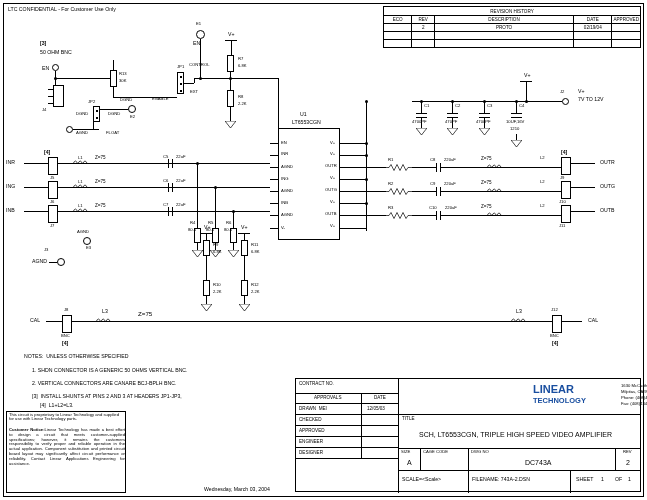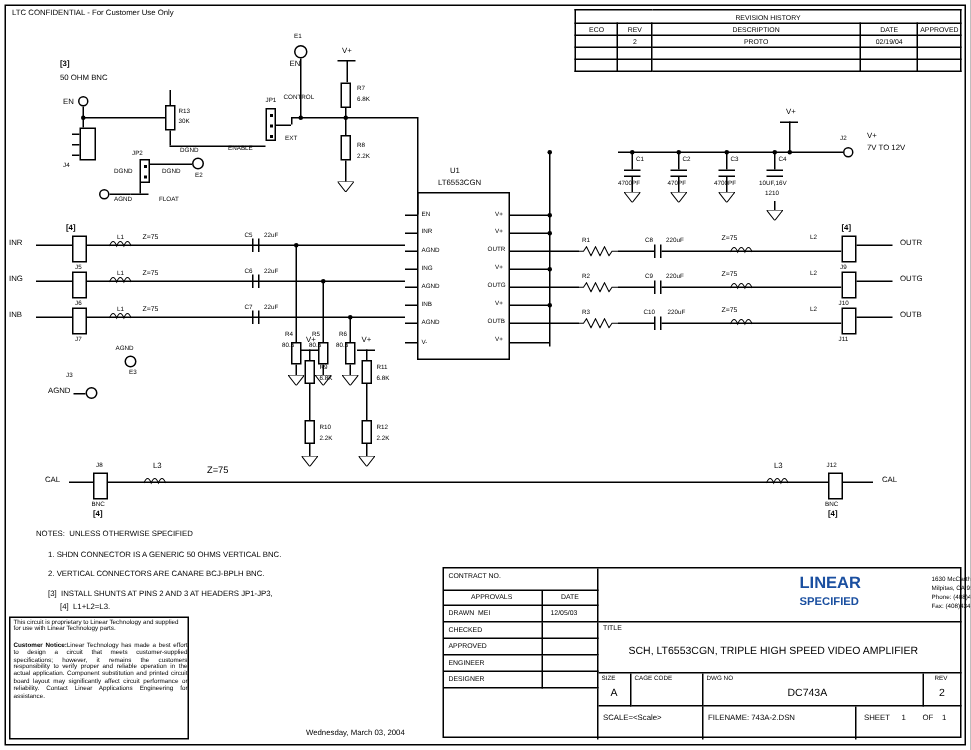--- a/index.html
+++ b/index.html
@@ -541,21 +541,21 @@
     <div class="tbcell" style="left:66px;top:58px;width:37px;height:11px;"></div>
     <div class="tbcell" style="left:0;top:69px;width:66px;height:11px;">
       <div class="t f45" style="left:3px;top:3px;">DESIGNER</div>
     </div>
     <div class="tbcell" style="left:66px;top:69px;width:37px;height:11px;"></div>
     <div class="tbcell" style="left:0;top:80px;width:103px;height:34px;border-bottom:none;"></div>
 
     <div class="tbcell" style="left:103px;top:0;width:242px;height:36px;border-right:none;">
 
       <div class="t b" style="left:134px;top:5px;font-size:11px;color:#1a4fa0;">LINEAR</div>
-      <div class="t b" style="left:134px;top:18px;font-size:7.5px;color:#1a4fa0;">SPECIFIED</div>
+      <div class="t b" style="left:134px;top:18px;font-size:7.5px;color:#1a4fa0;">TECHNOLOGY</div>
       <div class="t f4" style="left:222px;top:5px;">1630 McCarthy Blvd.</div>
       <div class="t f4" style="left:222px;top:11px;">Milpitas, CA 95035</div>
       <div class="t f4" style="left:222px;top:17px;">Phone: (408)432-1900</div>
       <div class="t f4" style="left:222px;top:23px;">Fax: (408)434-0507</div>
     </div>
 
     <div class="tbcell" style="left:103px;top:36px;width:242px;height:34px;border-right:none;">
       <div class="t f45" style="left:3px;top:2px;">TITLE</div>
       <div class="t f7" style="left:20px;top:16px;">SCH, LT6553CGN, TRIPLE HIGH SPEED VIDEO AMPLIFIER</div>
     </div>

